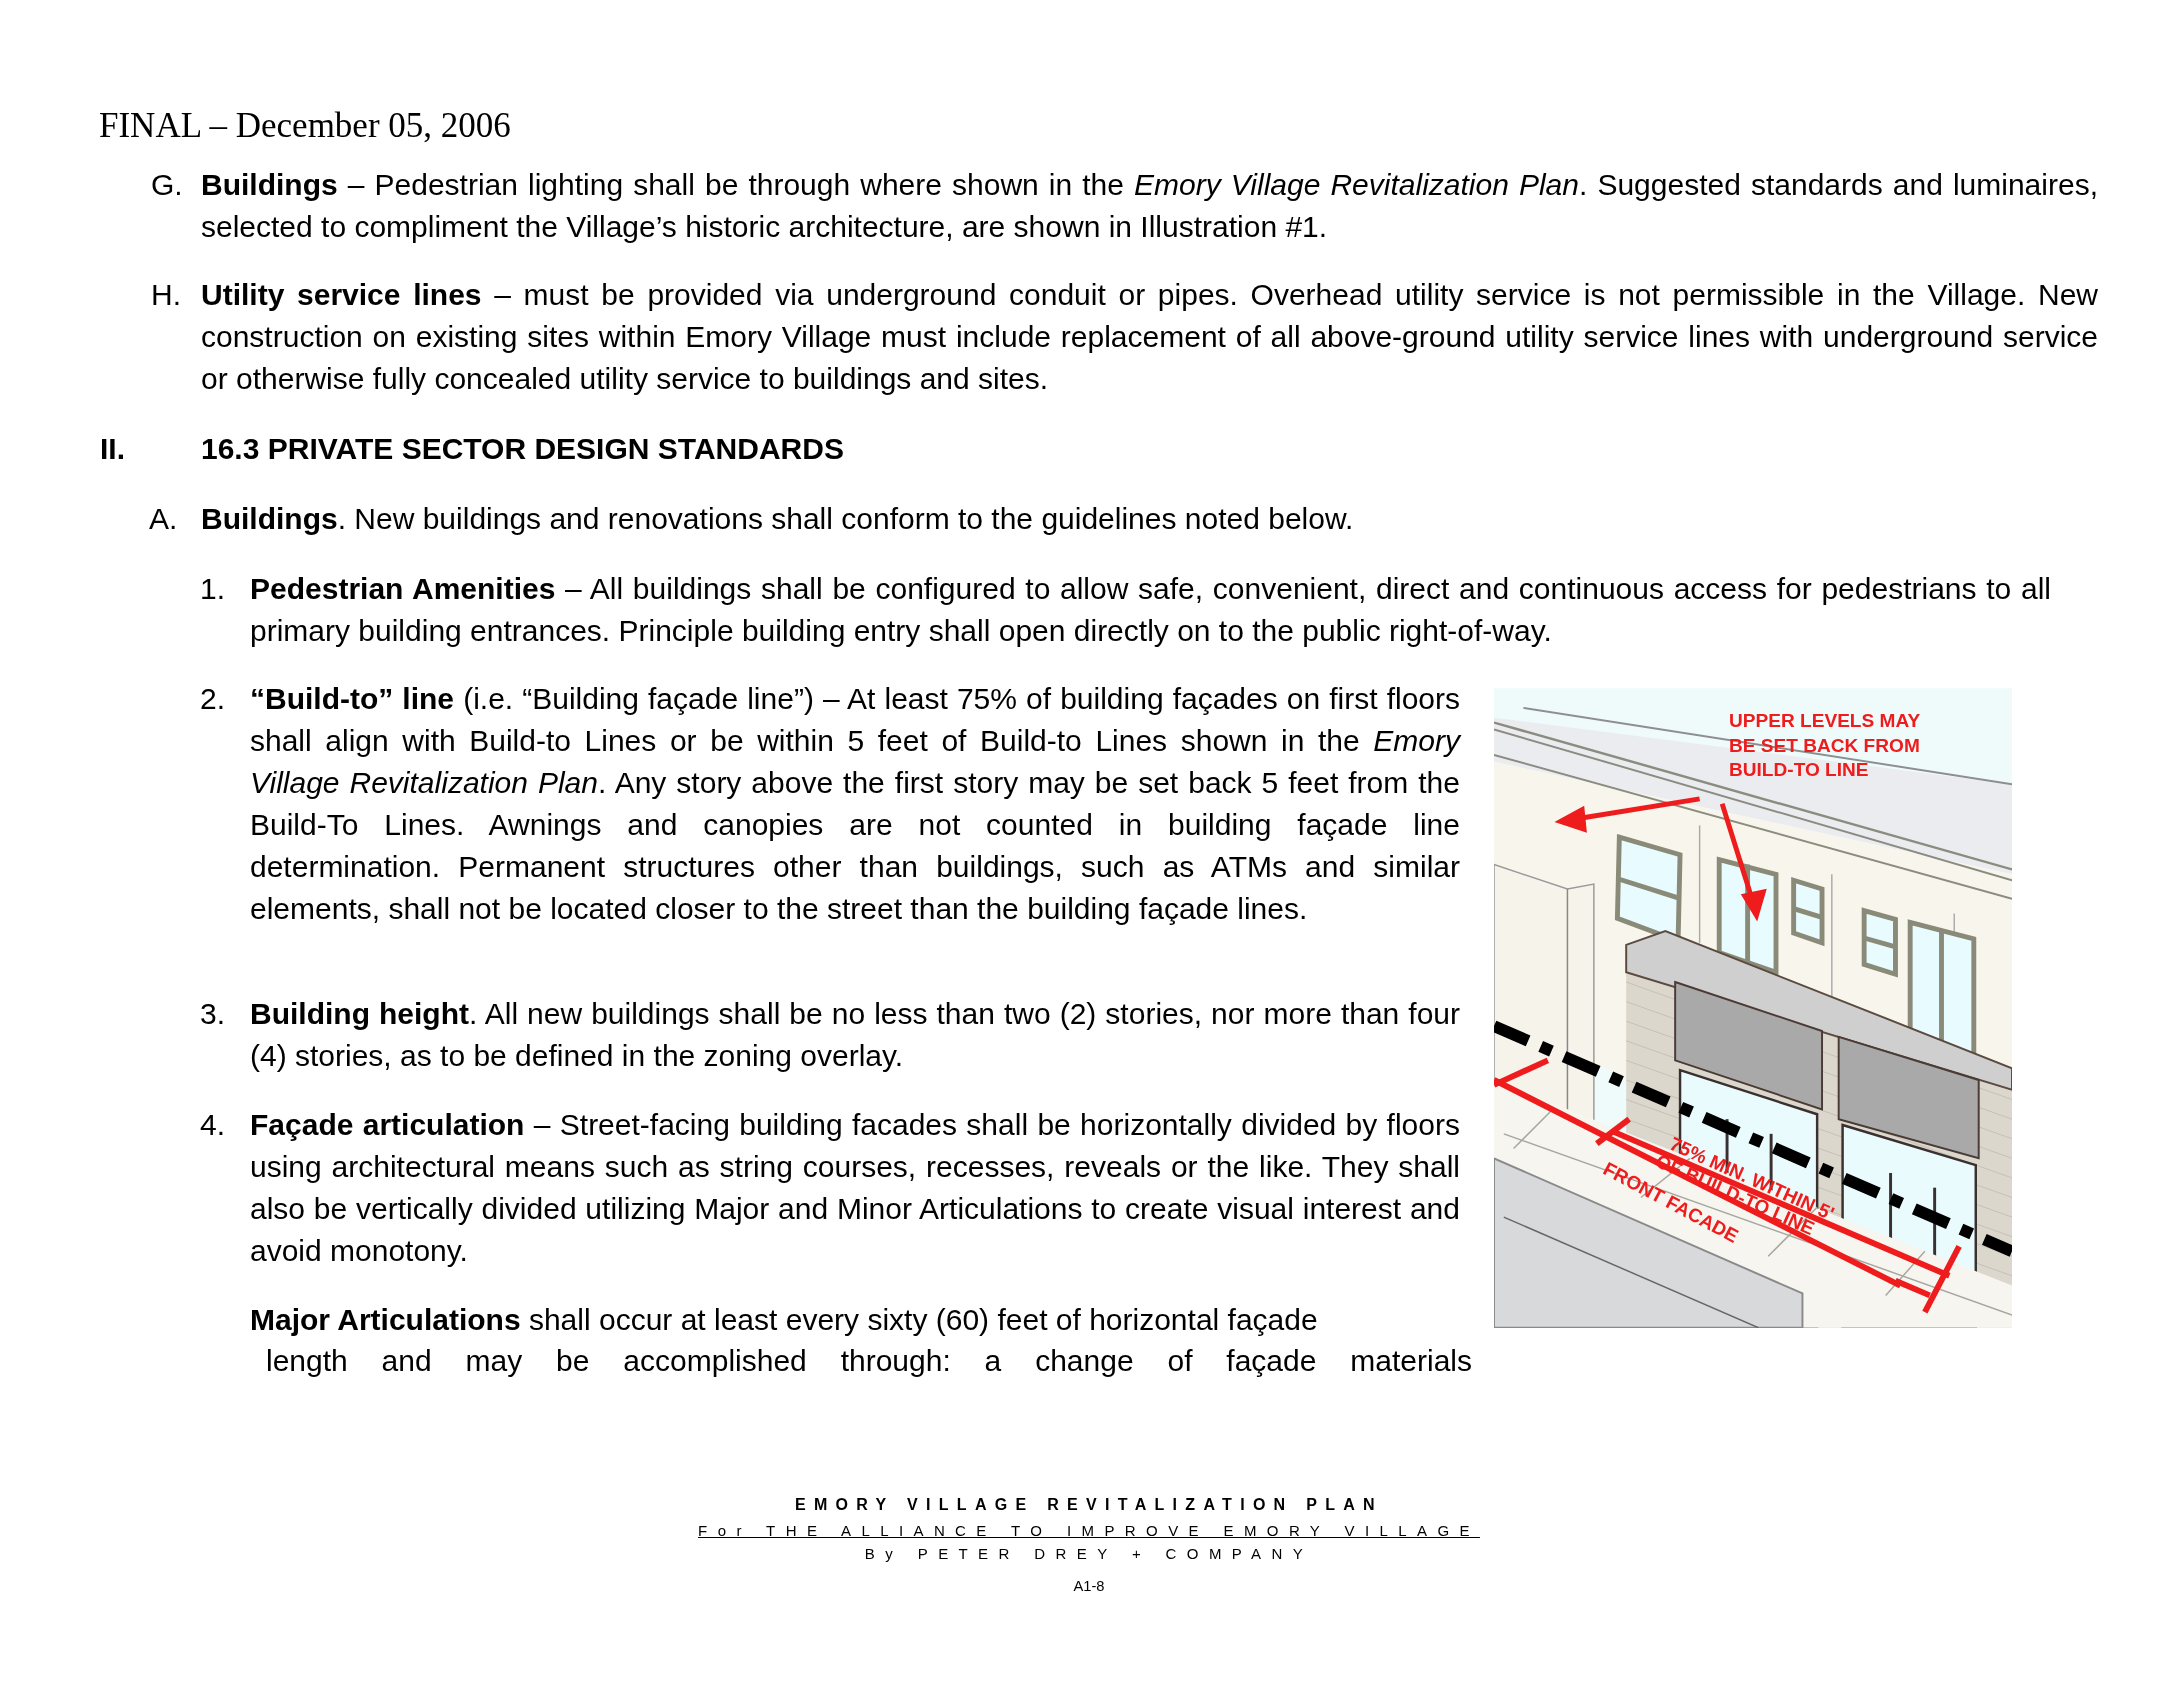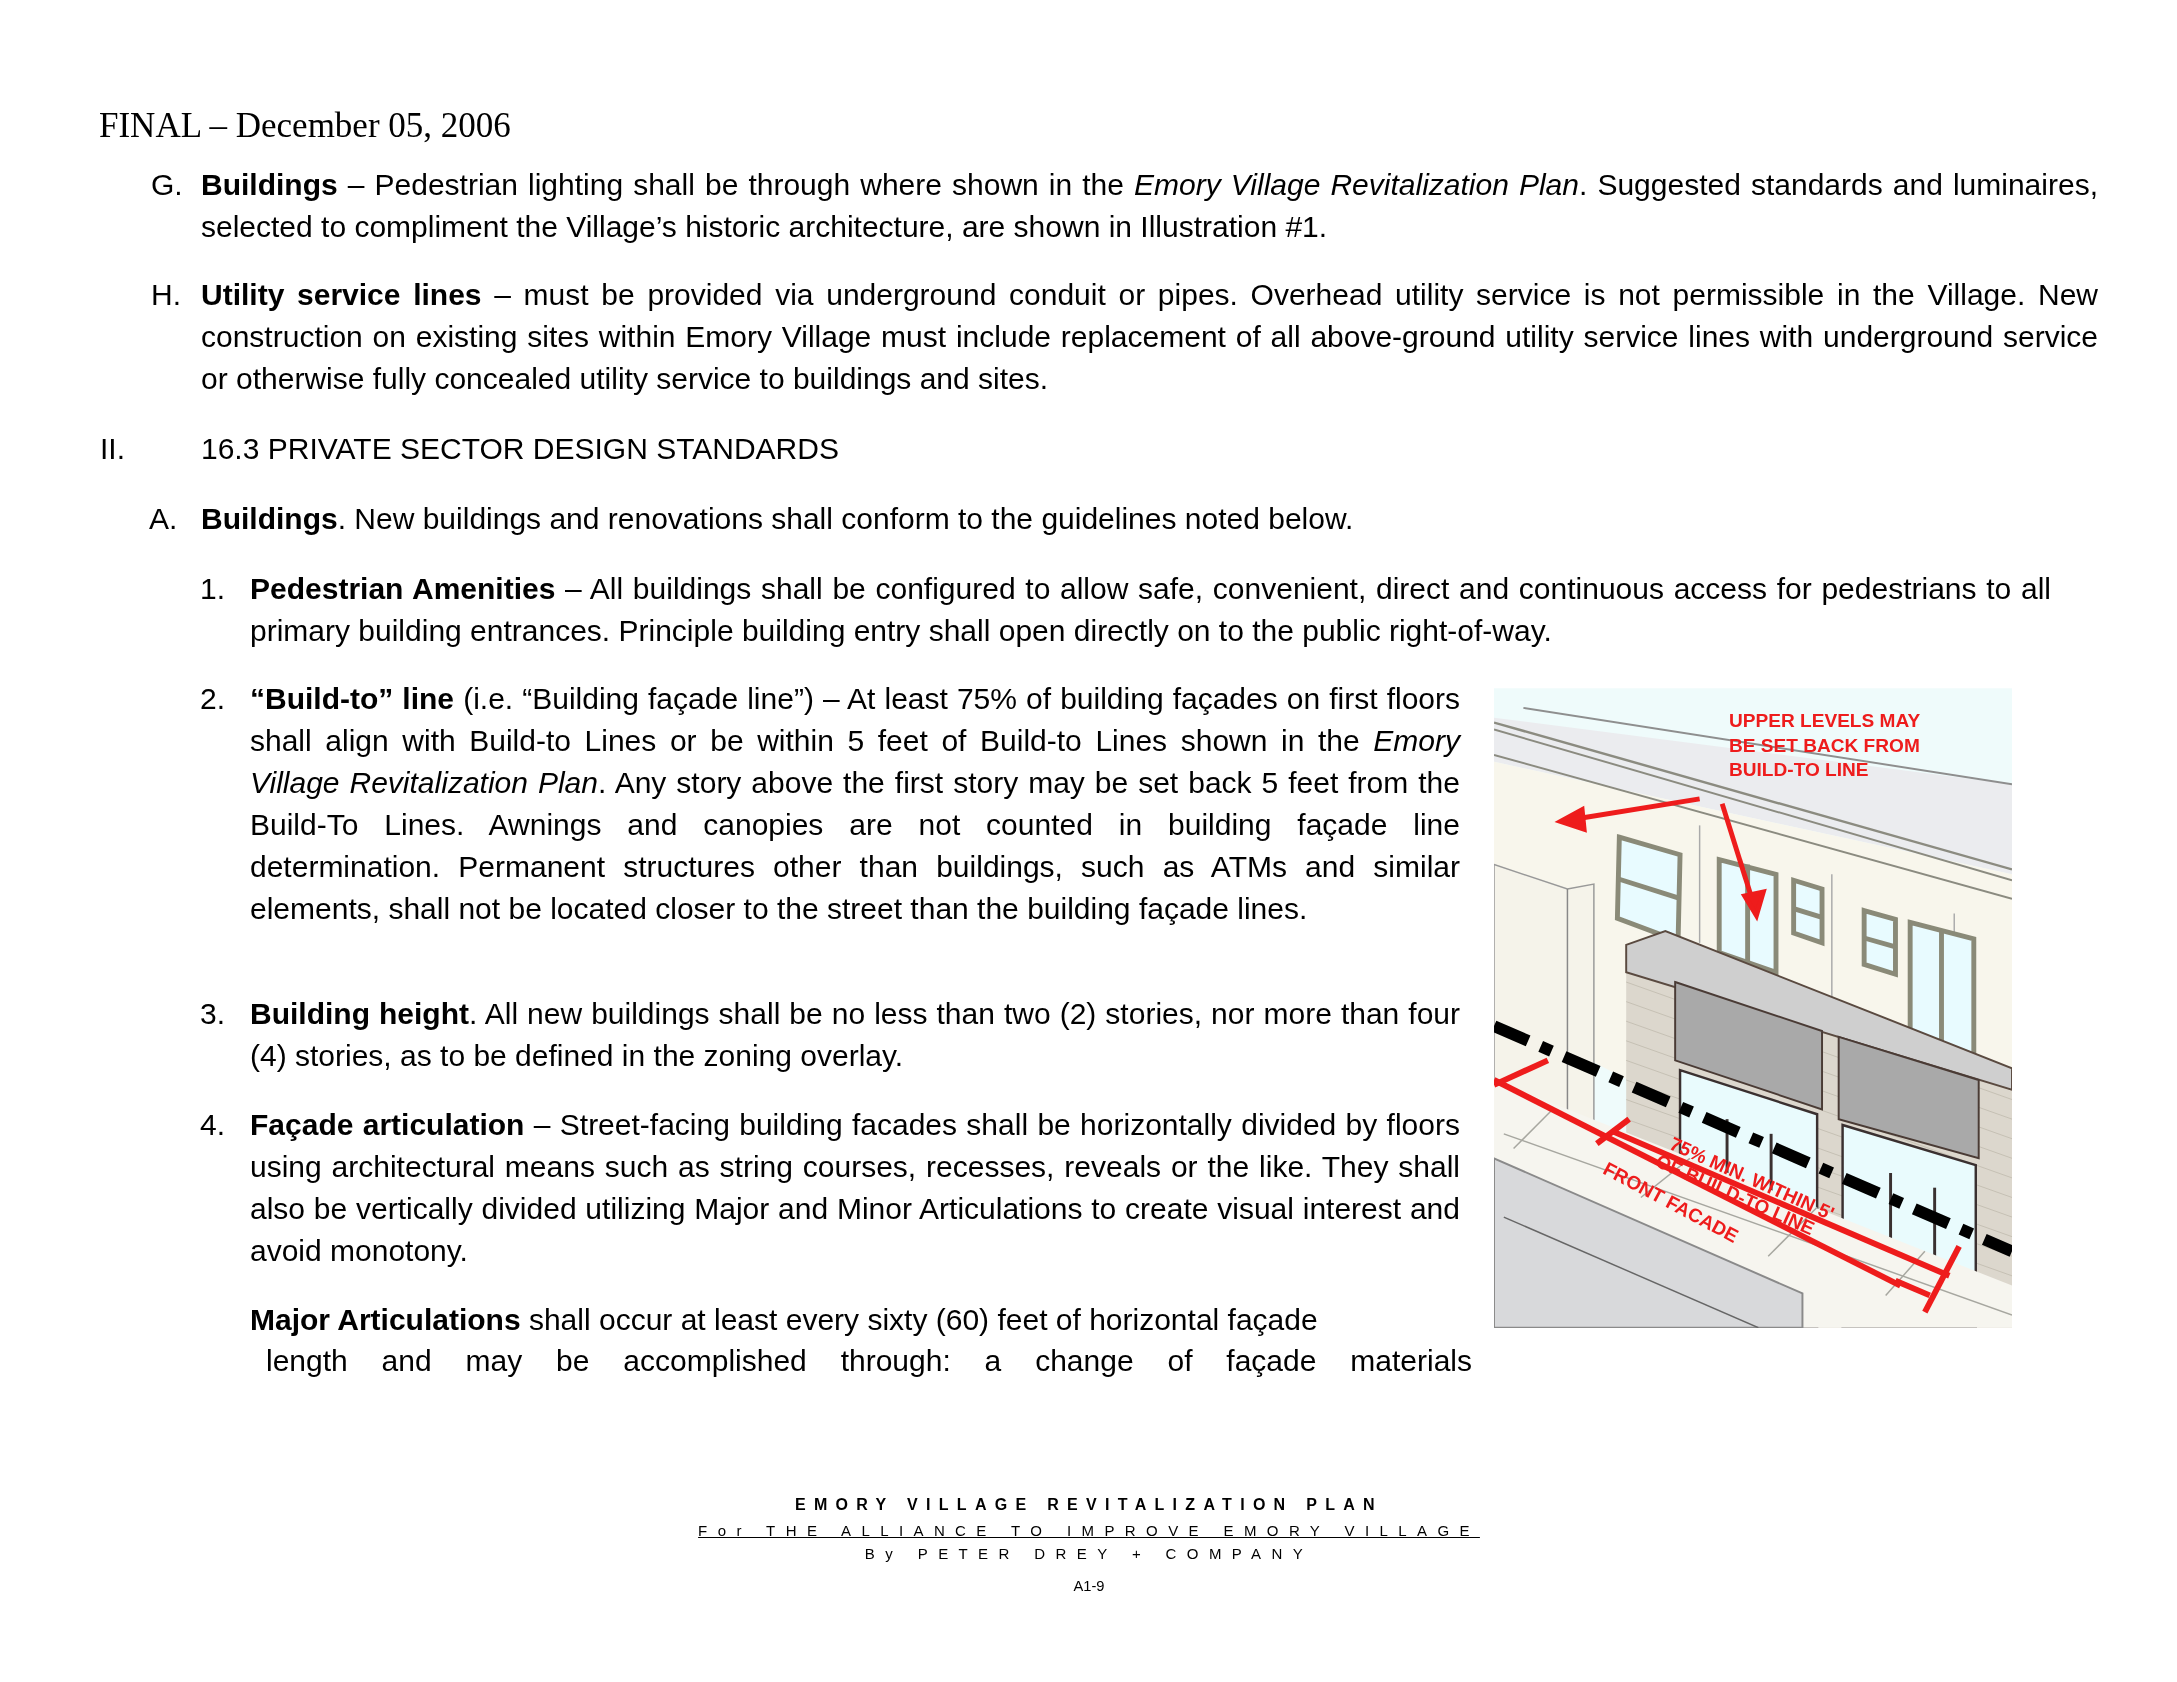--- a/index.html
+++ b/index.html
@@ -9,21 +9,21 @@
   .serif { font-family: "Liberation Serif", serif; }
 
   .doc-status { position: absolute; left: 99px; top: 104px; font-size: 35px; line-height: 43px; white-space: nowrap; }
 
   .para { position: absolute; font-size: 30px; line-height: 42px; text-align: justify; }
   .para .label { position: absolute; }
   .para b { font-weight: bold; }
   .para i { font-style: italic; }
   .last-left { text-align-last: left; }
 
-  .heading { position: absolute; font-size: 30px; line-height: 42px; font-weight: normal; white-space: nowrap; }
+  .heading { position: absolute; font-size: 30px; line-height: 42px; font-weight: bold; white-space: nowrap; }
 
   .illustration { position: absolute; left: 1494px; top: 688px; width: 518px; height: 640px; overflow: hidden; }
   .illustration svg { display: block; width: 518px; height: 640px; }
 
   .footer { position: absolute; left: 0; width: 2178px; text-align: center; font-family: "Liberation Sans", sans-serif; white-space: pre; }
   .footer-title { top: 1496px; font-size: 16px; font-weight: bold; letter-spacing: 8.3px; }
   .footer-for { top: 1522px; font-size: 15px; letter-spacing: 10.4px; text-decoration: underline; }
   .footer-by { top: 1545px; font-size: 15px; letter-spacing: 10.4px; }
   .footer-page { top: 1578px; font-size: 14.7px; }
 </style>
@@ -170,16 +170,16 @@
       </g>
       <g font-family="Liberation Sans, sans-serif" font-weight="bold" fill="#ee1c1c" font-size="19.5" transform="translate(110,495) rotate(28)">
         <text x="0" y="0">FRONT FACADE</text>
       </g>
     </svg>
   </div>
 
   <div class="footer footer-title">EMORY VILLAGE REVITALIZATION PLAN</div>
   <div class="footer footer-for">For THE ALLIANCE TO IMPROVE EMORY VILLAGE</div>
   <div class="footer footer-by">By PETER DREY + COMPANY</div>
-  <div class="footer footer-page">A1-9</div>
+  <div class="footer footer-page">A1-8</div>
 
 </div>
 
 
 </body></html>

